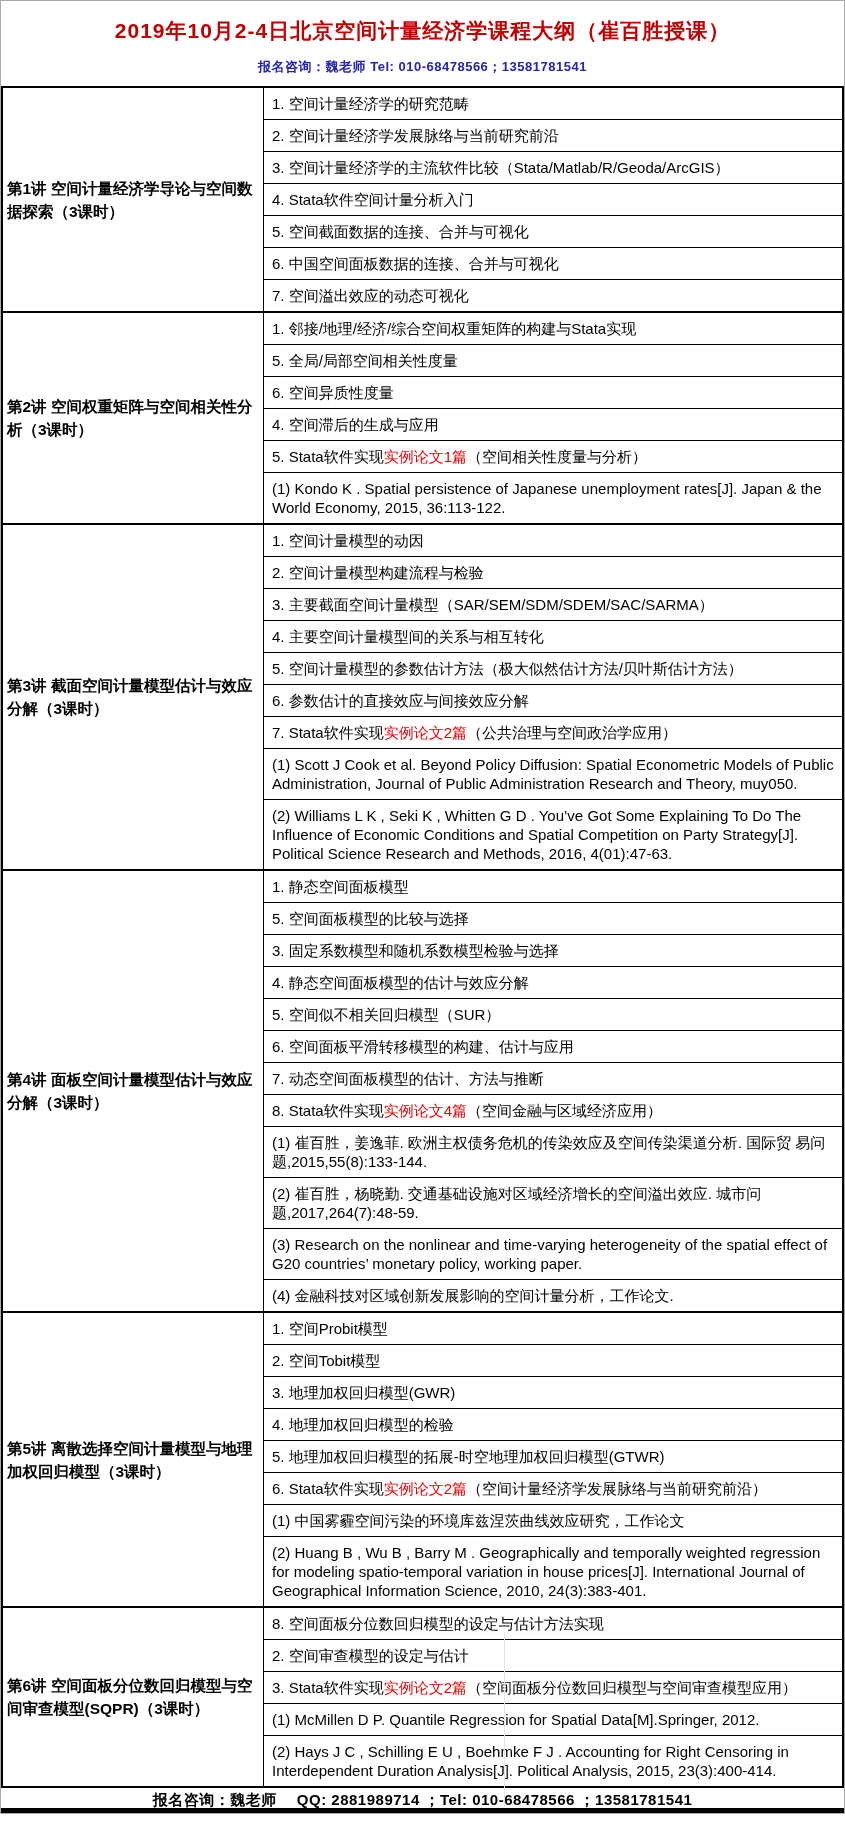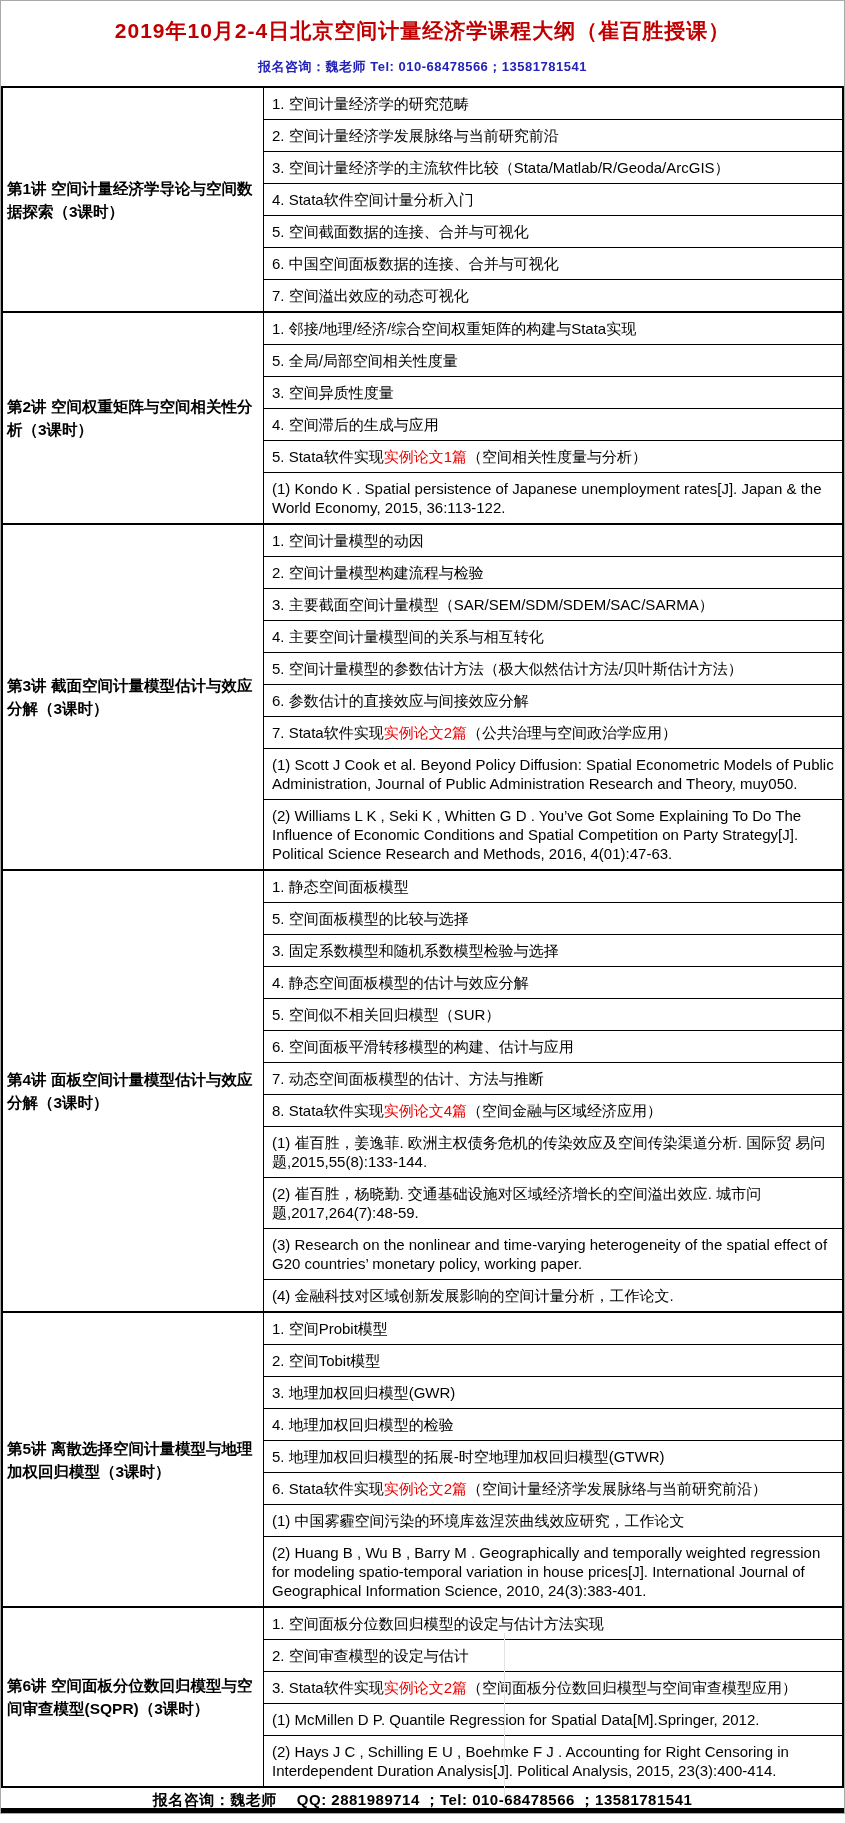--- a/index.html
+++ b/index.html
@@ -131,21 +131,21 @@
           <td class="topic"><span>7. 空间溢出效应的动态可视化</span></td>
         </tr>
         <tr class="section-start">
           <td class="lecture-head" rowspan="6">第2讲 空间权重矩阵与空间相关性分析（3课时）</td>
           <td class="topic"><span>1. 邻接/地理/经济/综合空间权重矩阵的构建与Stata实现</span></td>
         </tr>
         <tr>
           <td class="topic"><span>5. 全局/局部空间相关性度量</span></td>
         </tr>
         <tr>
-          <td class="topic"><span>3. 空间异质性度量</span></td>
+          <td class="topic"><span>6. 空间异质性度量</span></td>
         </tr>
         <tr>
           <td class="topic"><span>4. 空间滞后的生成与应用</span></td>
         </tr>
         <tr>
           <td class="topic"><span>5. Stata软件实现</span><span class="red-text">实例论文1篇</span><span>（空间相关性度量与分析）</span></td>
         </tr>
         <tr>
           <td class="topic"><span>(1) Kondo K . Spatial persistence of Japanese unemployment rates[J]. Japan &amp; the World Economy, 2015, 36:113-122.</span></td>
         </tr>
@@ -234,21 +234,21 @@
           <td class="topic"><span>6. Stata软件实现</span><span class="red-text">实例论文2篇</span><span>（空间计量经济学发展脉络与当前研究前沿）</span></td>
         </tr>
         <tr>
           <td class="topic"><span>(1) 中国雾霾空间污染的环境库兹涅茨曲线效应研究，工作论文</span></td>
         </tr>
         <tr>
           <td class="topic"><span>(2) Huang B , Wu B , Barry M . Geographically and temporally weighted regression for modeling spatio-temporal variation in house prices[J]. International Journal of Geographical Information Science, 2010, 24(3):383-401.</span></td>
         </tr>
         <tr class="section-start">
           <td class="lecture-head" rowspan="5">第6讲 空间面板分位数回归模型与空间审查模型(SQPR)（3课时）</td>
-          <td class="topic"><span>1. 空间面板分位数回归模型的设定与估计方法实现</span></td>
+          <td class="topic"><span>8. 空间面板分位数回归模型的设定与估计方法实现</span></td>
         </tr>
         <tr>
           <td class="topic"><span>2. 空间审查模型的设定与估计</span></td>
         </tr>
         <tr>
           <td class="topic"><span>3. Stata软件实现</span><span class="red-text">实例论文2篇</span><span>（空间面板分位数回归模型与空间审查模型应用）</span></td>
         </tr>
         <tr>
           <td class="topic"><span>(1) McMillen D P. Quantile Regression for Spatial Data[M].Springer, 2012.</span></td>
         </tr>

